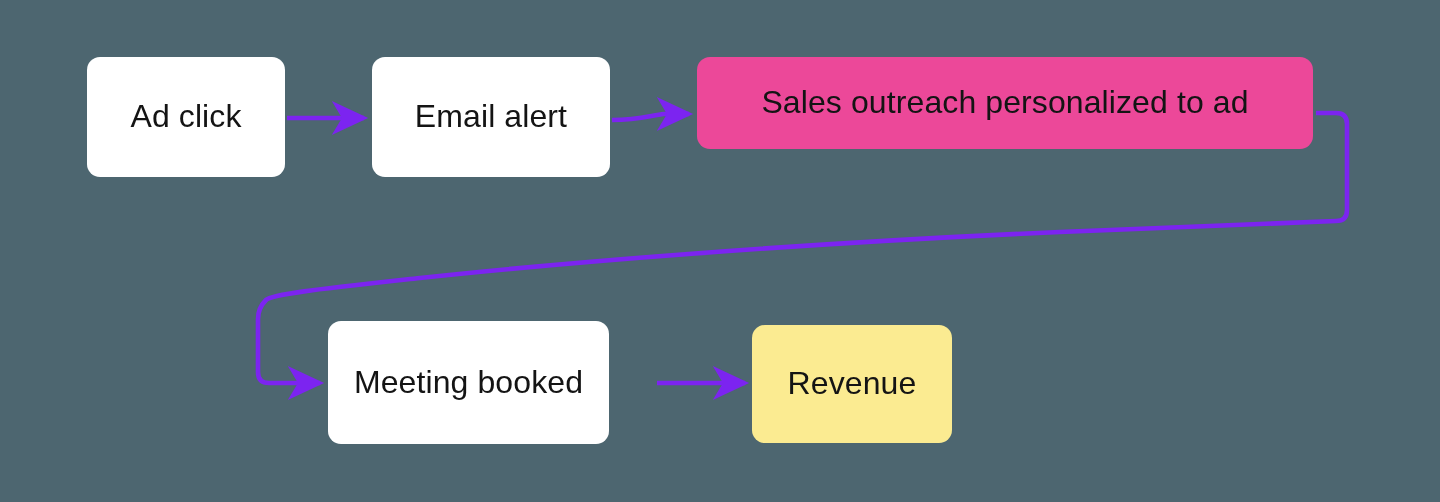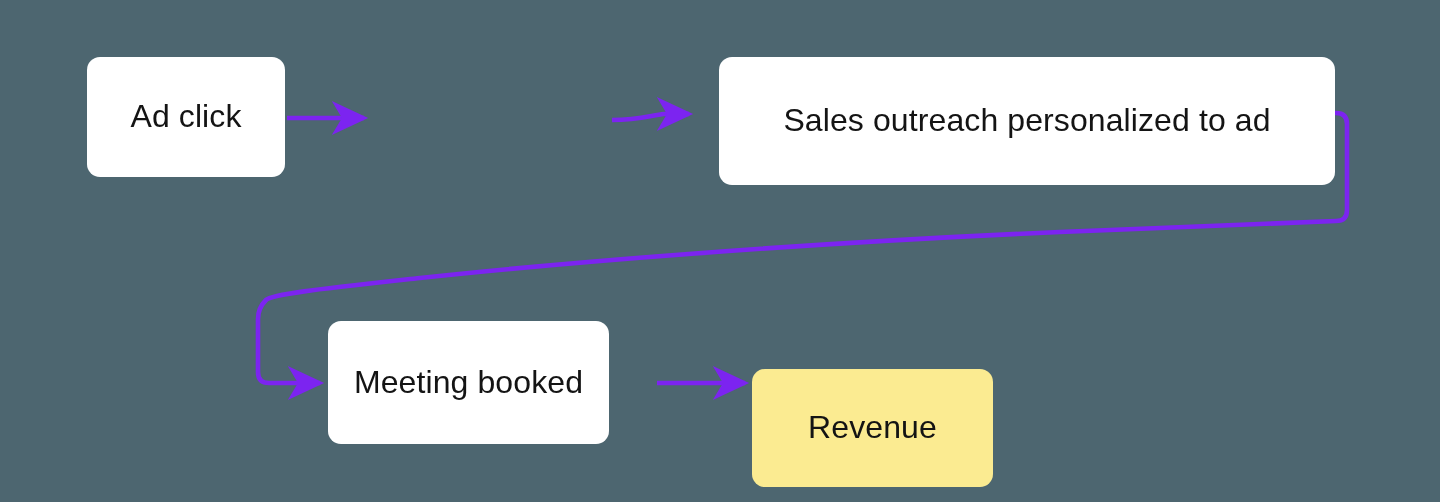--- a/index.html
+++ b/index.html
@@ -67,26 +67,29 @@
                L1060,232 C 800,243 560,263 420,278
                C 320,289 272,294 266,300 Q258,308 258,319 L258,372 Q258,383 269,383 L320,383"></path>
       <path id="edge-meeting-booked-revenue" d="M657,383 L745,383"></path>
     </g>
   </svg>
 
   <div class="node" id="node-ad-click" style="left: 87px; top: 57px; width: 198px; height: 120px; background: rgb(255, 255, 255); color: rgb(20, 20, 20);">
     <span class="node-label">Ad click</span>
   </div>
 
+  <div class="node" id="node-email-alert" style="left: 372px; top: 57px; width: 238px; height: 120px; background: rgb(255, 255, 255); color: rgb(20, 20, 20);">
+    <span class="node-label">Email alert</span>
+  </div>
 
-  <div class="node" id="node-sales-outreach" style="left: 719px; top: 57px; width: 616px; height: 128px; background: #ffffff; color: rgb(20, 20, 20);">
+  <div class="node" id="node-sales-outreach" style="left: 697px; top: 57px; width: 616px; height: 92px; background: #ec4899; color: rgb(20, 20, 20);">
     <span class="node-label">Sales outreach personalized to ad</span>
   </div>
 
   <div class="node" id="node-meeting-booked" style="left: 328px; top: 321px; width: 281px; height: 123px; background: rgb(255, 255, 255); color: rgb(20, 20, 20);">
     <span class="node-label">Meeting booked</span>
   </div>
 
-  <div class="node accent" id="node-revenue" style="left: 752px; top: 325px; width: 241px; height: 118px; background: rgb(251, 235, 145); color: rgb(20, 20, 20); margin-top: 44px;">
+  <div class="node accent" id="node-revenue" style="left: 752px; top: 325px; width: 200px; height: 118px; background: rgb(251, 235, 145); color: rgb(20, 20, 20);">
     <span class="node-label">Revenue</span>
   </div>
 
 </div>
 
 </body></html>

